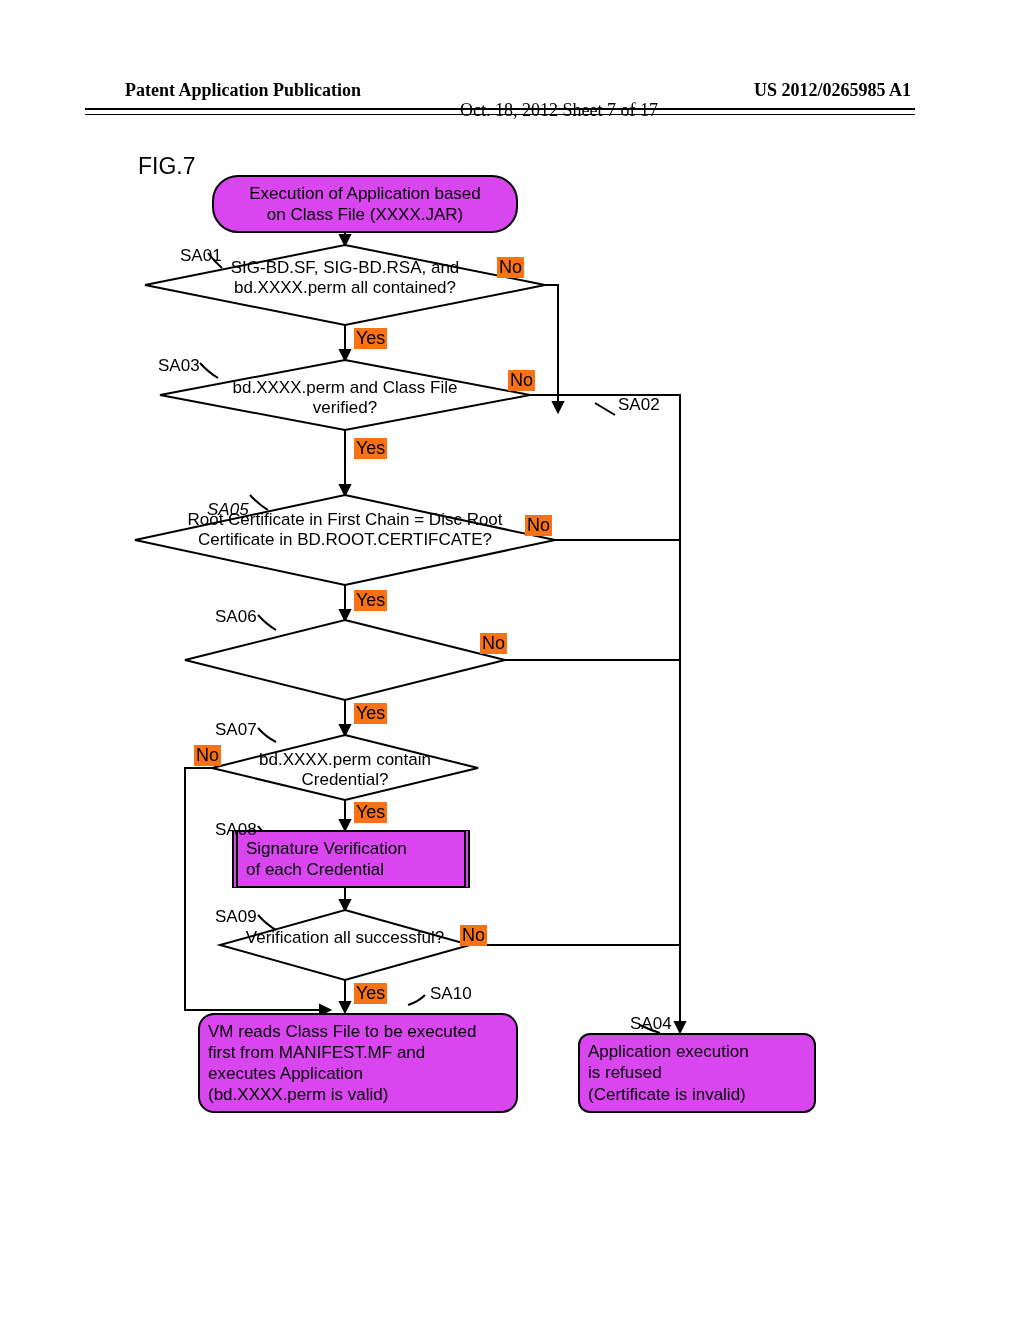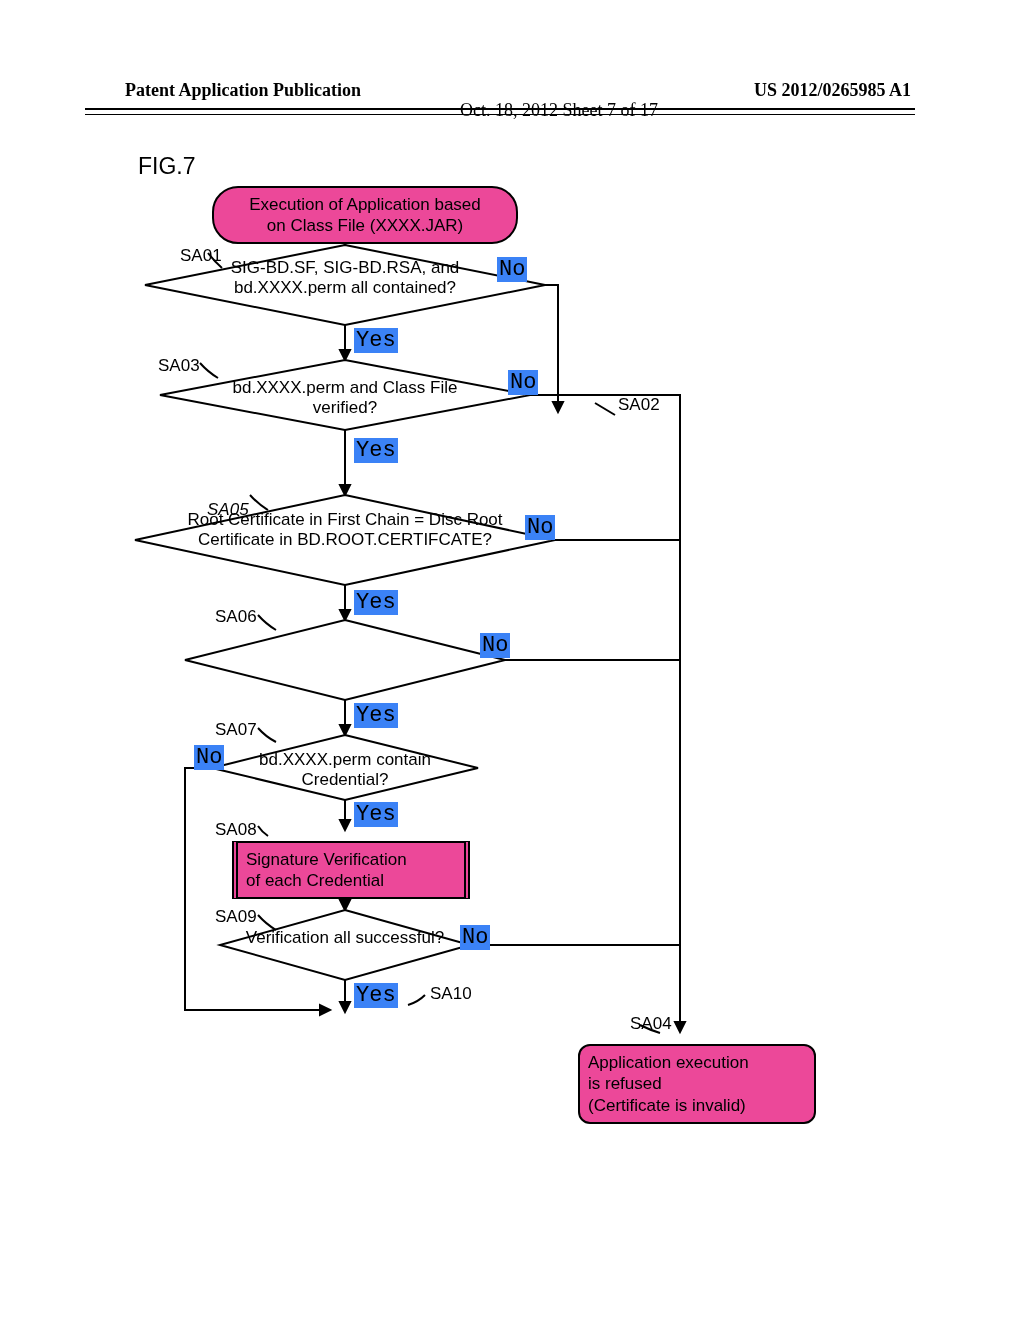--- a/index.html
+++ b/index.html
@@ -55,47 +55,46 @@
   .fig-label {
     position: absolute;
     top: 153px;
     left: 138px;
     font-size: 23px;
     font-family: Arial, sans-serif;
   }
   .flow-box {
     position: absolute;
     border: 2px solid #000;
-    background: #ec4899;
+    background: #d946ef;
     text-align: center;
     font-family: Arial, sans-serif;
     font-size: 17px;
     line-height: 1.25;
     display: flex;
     align-items: center;
     justify-content: center;
     padding: 4px 8px;
-    margin-top: 11px;
   }
   .rounded-box {
     border-radius: 26px;
   }
   .left-align {
     text-align: left;
     justify-content: flex-start;
   }
   .predef-box {
     border-left: 6px double #000;
     border-right: 6px double #000;
   }
   .label {
     position: absolute;
-    font-family: Liberation Mono, monospace;
-    font-size: 22px;
-    background: #3b82f6;
+    font-family: Liberation Sans, sans-serif;
+    font-size: 18px;
+    background: #f97316;
     padding: 0 2px;
   }
   .step-label {
     position: absolute;
     font-family: Arial, sans-serif;
     font-size: 17px;
   }
   svg.overlay {
     position: absolute;
     top: 0;
@@ -240,20 +239,24 @@
   <div class="flow-box predef-box left-align" style="left:232px; top:830px; width:210px; height:46px; white-space:pre-line;">Signature Verification
 of each Credential</div>
   <div class="step-label" style="left:215px; top:820px;">SA08</div>
 
   <div class="d-text" style="left:215px; top:928px;">Verification all
 successful?</div>
   <div class="step-label" style="left:215px; top:907px;">SA09</div>
   <div class="label" style="left:460px; top:925px;">No</div>
   <div class="label" style="left:354px; top:983px;">Yes</div>
 
+  <div class="flow-box rounded-box left-align" style="left:198px; top:1013px; width:300px; height:88px; white-space:pre-line; border-radius:16px;">VM reads Class File to be executed
+first from MANIFEST.MF and
+executes Application
+(bd.XXXX.perm is valid)</div>
   <div class="step-label" style="left:430px; top:984px;">SA10</div>
 
   <div class="flow-box rounded-box left-align" style="left:578px; top:1033px; width:218px; height:68px; white-space:pre-line; border-radius:12px;">Application execution
 is refused
 (Certificate is invalid)</div>
   <div class="step-label" style="left:597px; top:1014px;margin-left:33px;">SA04</div>
 
 </div>
 
 </body></html>

